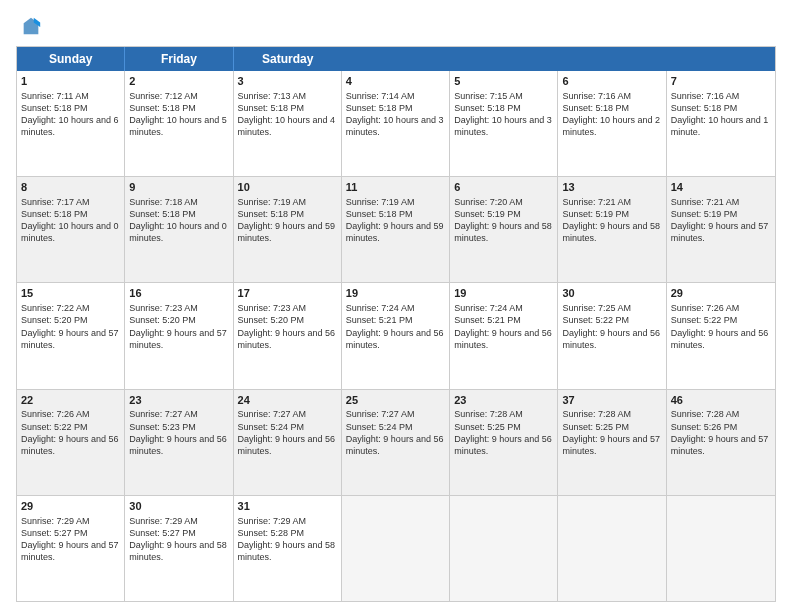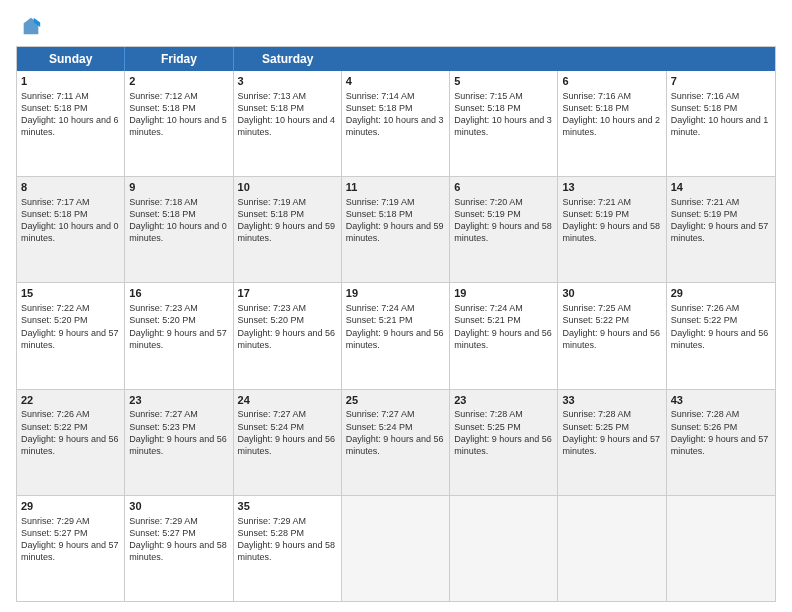--- a/index.html
+++ b/index.html
@@ -169,27 +169,27 @@
           <div class="cal-cell"><span class="day-num">19</span><span>Sunrise: 7:24 AM<br>Sunset: 5:21 PM<br>Daylight: 9 hours and 56 minutes.</span></div>
           <div class="cal-cell"><span class="day-num">30</span><span>Sunrise: 7:25 AM<br>Sunset: 5:22 PM<br>Daylight: 9 hours and 56 minutes.</span></div>
           <div class="cal-cell"><span class="day-num">29</span><span>Sunrise: 7:26 AM<br>Sunset: 5:22 PM<br>Daylight: 9 hours and 56 minutes.</span></div>
         </div>
         <div class="cal-row">
           <div class="cal-cell shaded"><span class="day-num">22</span><span>Sunrise: 7:26 AM<br>Sunset: 5:22 PM<br>Daylight: 9 hours and 56 minutes.</span></div>
           <div class="cal-cell shaded"><span class="day-num">23</span><span>Sunrise: 7:27 AM<br>Sunset: 5:23 PM<br>Daylight: 9 hours and 56 minutes.</span></div>
           <div class="cal-cell shaded"><span class="day-num">24</span><span>Sunrise: 7:27 AM<br>Sunset: 5:24 PM<br>Daylight: 9 hours and 56 minutes.</span></div>
           <div class="cal-cell shaded"><span class="day-num">25</span><span>Sunrise: 7:27 AM<br>Sunset: 5:24 PM<br>Daylight: 9 hours and 56 minutes.</span></div>
           <div class="cal-cell shaded"><span class="day-num">23</span><span>Sunrise: 7:28 AM<br>Sunset: 5:25 PM<br>Daylight: 9 hours and 56 minutes.</span></div>
-          <div class="cal-cell shaded"><span class="day-num">33</span><span>Sunrise: 7:28 AM<br>Sunset: 5:25 PM<br>Daylight: 9 hours and 57 minutes.</span></div>
-          <div class="cal-cell shaded"><span class="day-num">43</span><span>Sunrise: 7:28 AM<br>Sunset: 5:26 PM<br>Daylight: 9 hours and 57 minutes.</span></div>
+          <div class="cal-cell shaded"><span class="day-num">37</span><span>Sunrise: 7:28 AM<br>Sunset: 5:25 PM<br>Daylight: 9 hours and 57 minutes.</span></div>
+          <div class="cal-cell shaded"><span class="day-num">46</span><span>Sunrise: 7:28 AM<br>Sunset: 5:26 PM<br>Daylight: 9 hours and 57 minutes.</span></div>
         </div>
         <div class="cal-row">
           <div class="cal-cell"><span class="day-num">29</span><span>Sunrise: 7:29 AM<br>Sunset: 5:27 PM<br>Daylight: 9 hours and 57 minutes.</span></div>
           <div class="cal-cell"><span class="day-num">30</span><span>Sunrise: 7:29 AM<br>Sunset: 5:27 PM<br>Daylight: 9 hours and 58 minutes.</span></div>
-          <div class="cal-cell"><span class="day-num">35</span><span>Sunrise: 7:29 AM<br>Sunset: 5:28 PM<br>Daylight: 9 hours and 58 minutes.</span></div>
+          <div class="cal-cell"><span class="day-num">31</span><span>Sunrise: 7:29 AM<br>Sunset: 5:28 PM<br>Daylight: 9 hours and 58 minutes.</span></div>
           <div class="cal-cell empty"></div>
           <div class="cal-cell empty"></div>
           <div class="cal-cell empty"></div>
           <div class="cal-cell empty"></div>
         </div>
       </div>
   </div>
 </div>
 
 </body></html>

